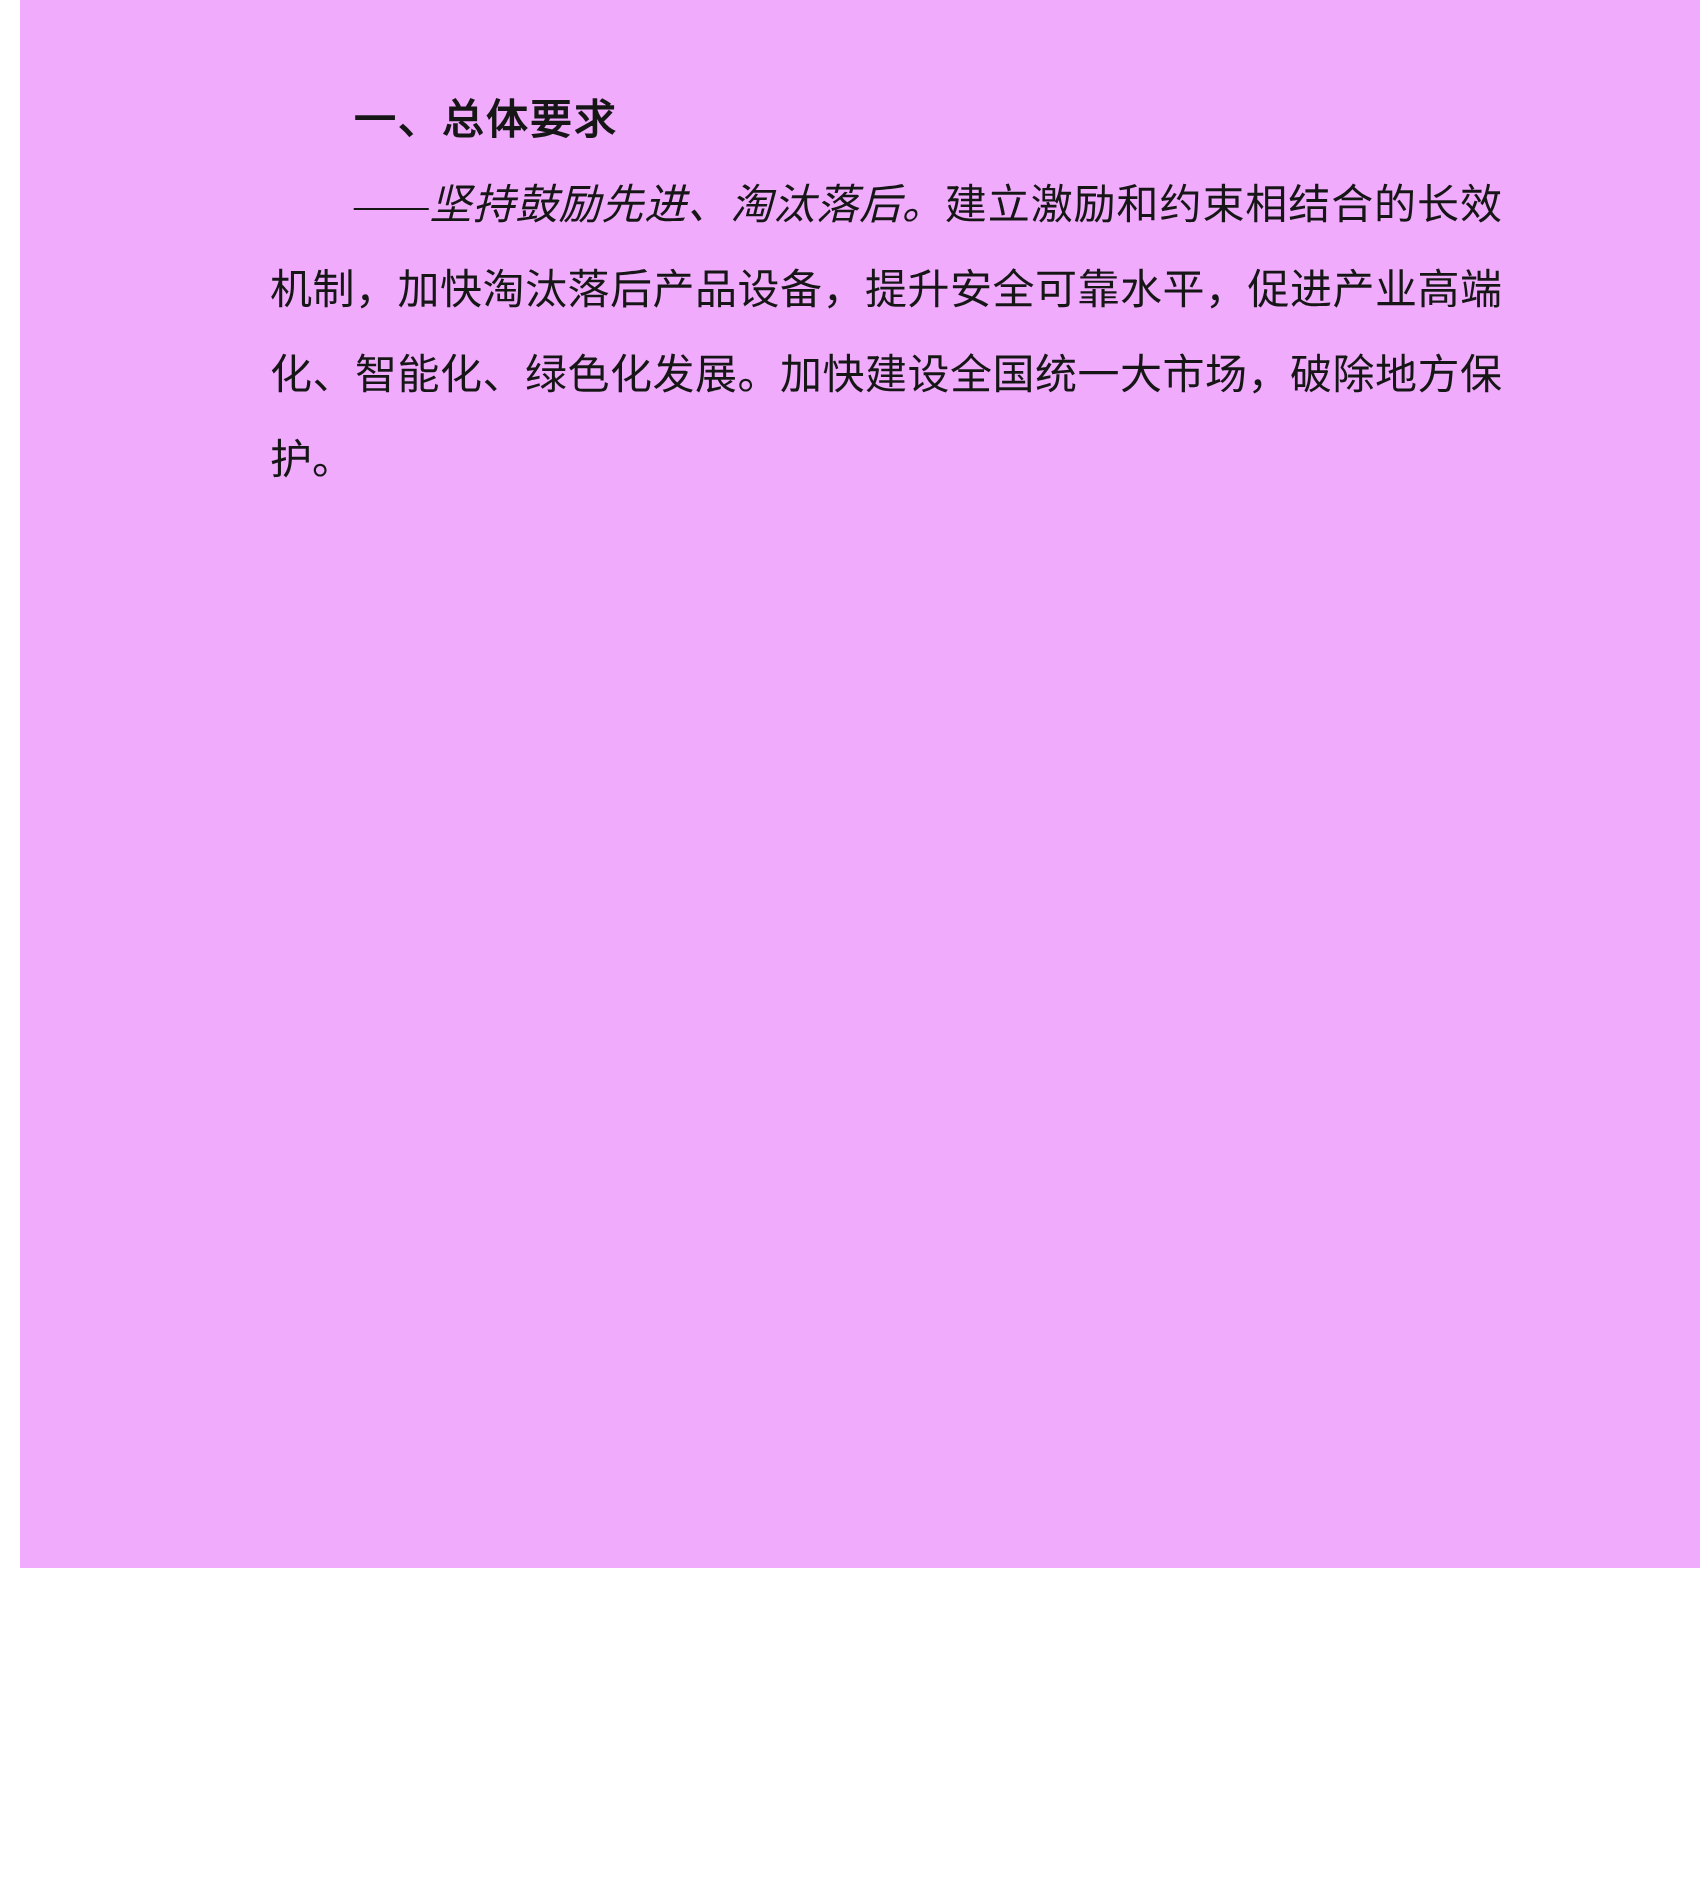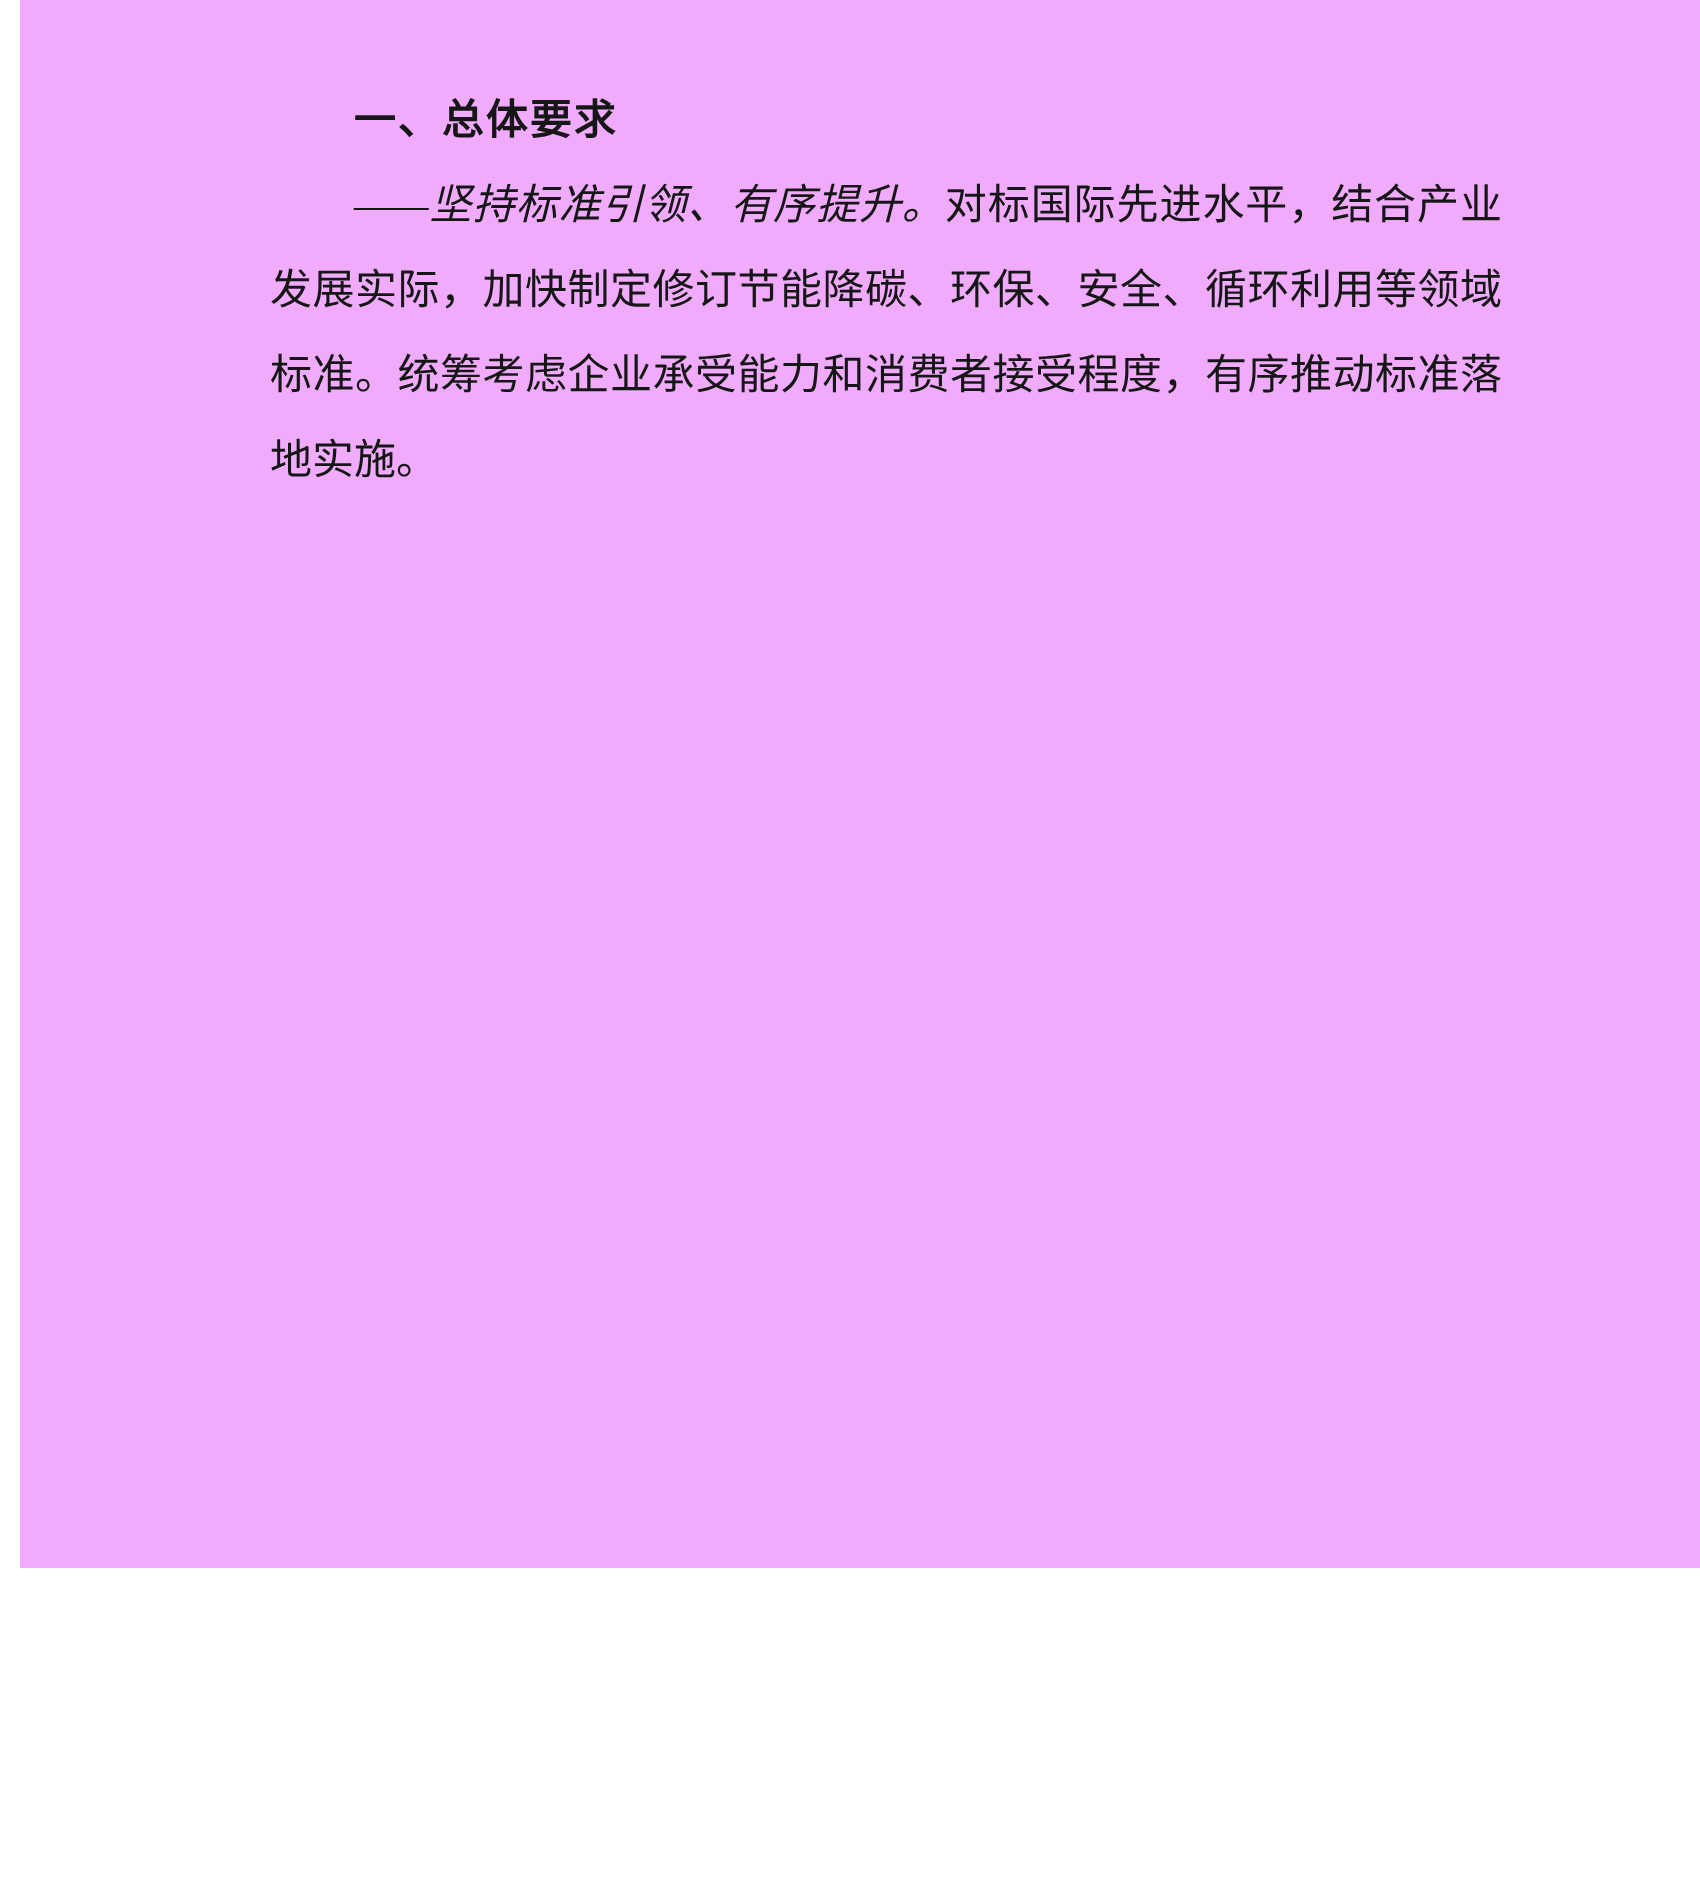--- a/index.html
+++ b/index.html
@@ -57,17 +57,17 @@
 </head>
 <body>
 
 <div class="page">
   <div class="content">
 
     <h2 class="heading">一、总体要求</h2>
 
 
 
+    <p class="para"><em class="lead">——坚持鼓励先进、淘汰落后。</em><span>建立激励和约束相结合的长效机制，加快淘汰落后产品设备，提升安全可靠水平，促进产业高端化、智能化、绿色化发展。加快建设全国统一大市场，破除地方保护。</span></p>
 
-    <p class="para"><em class="lead">——坚持标准引领、有序提升。</em><span>对标国际先进水平，结合产业发展实际，加快制定修订节能降碳、环保、安全、循环利用等领域标准。统筹考虑企业承受能力和消费者接受程度，有序推动标准落地实施。</span></p>
 
   </div>
 </div>
 
 </body></html>

